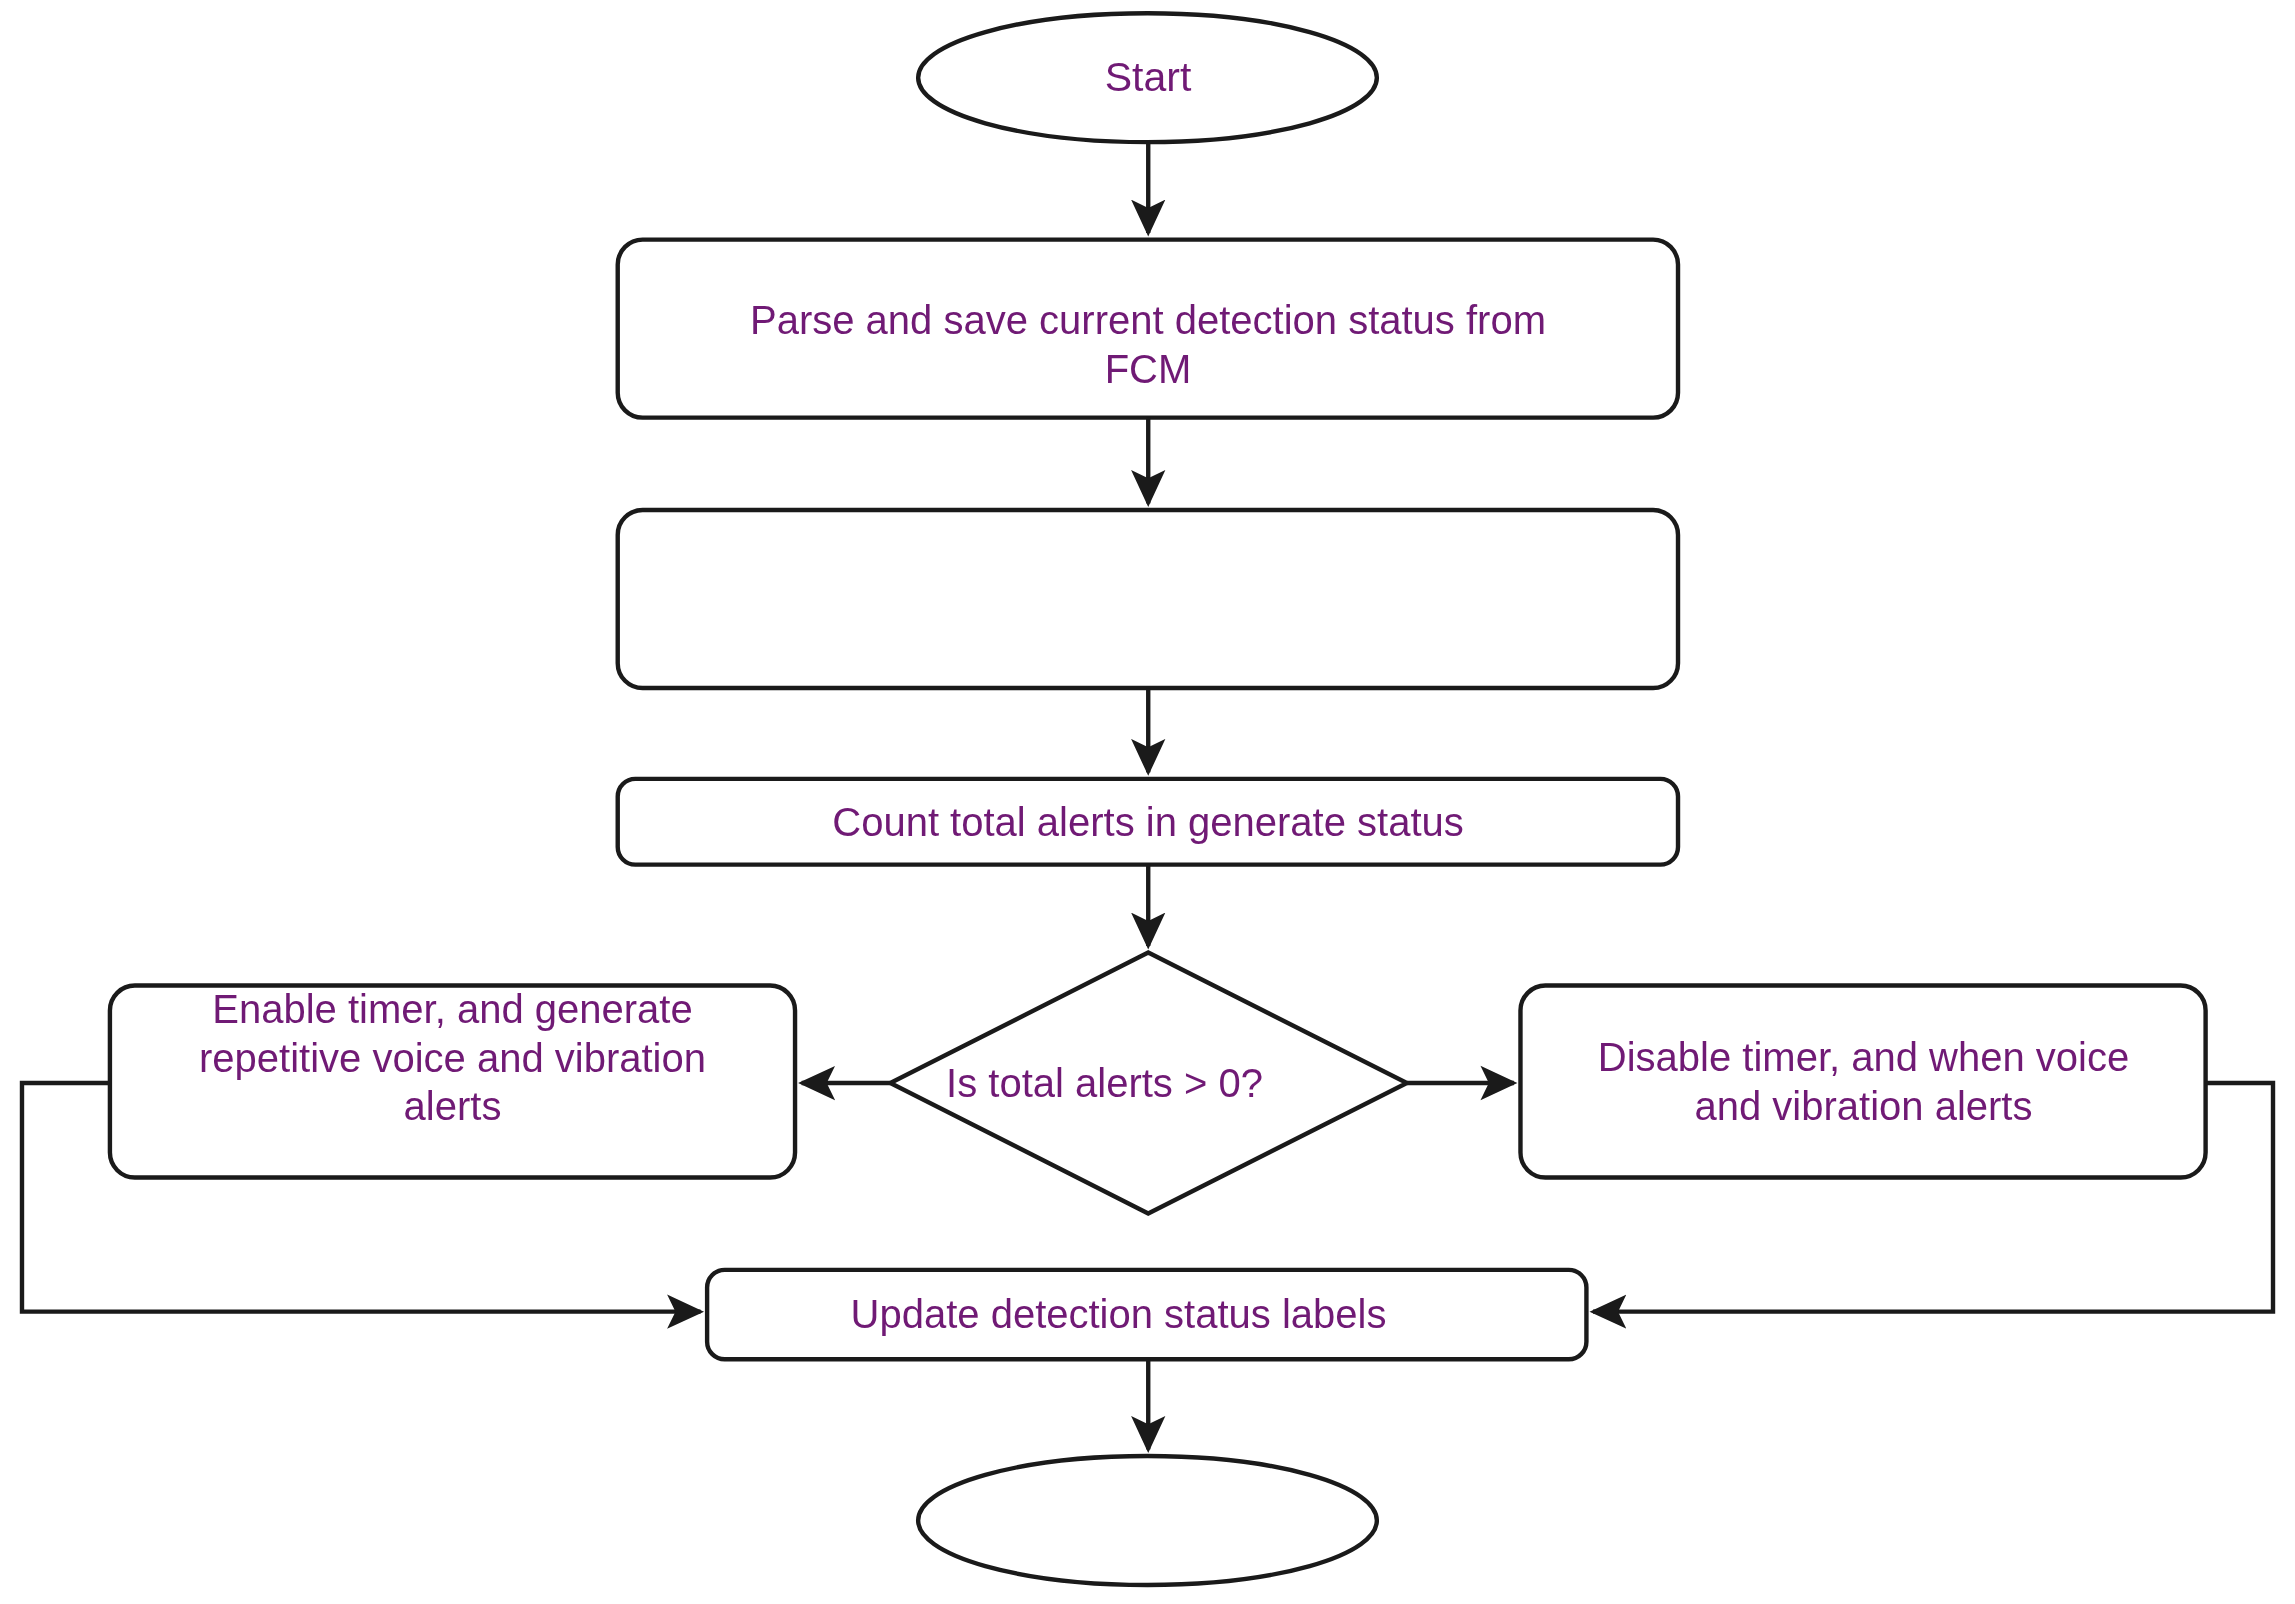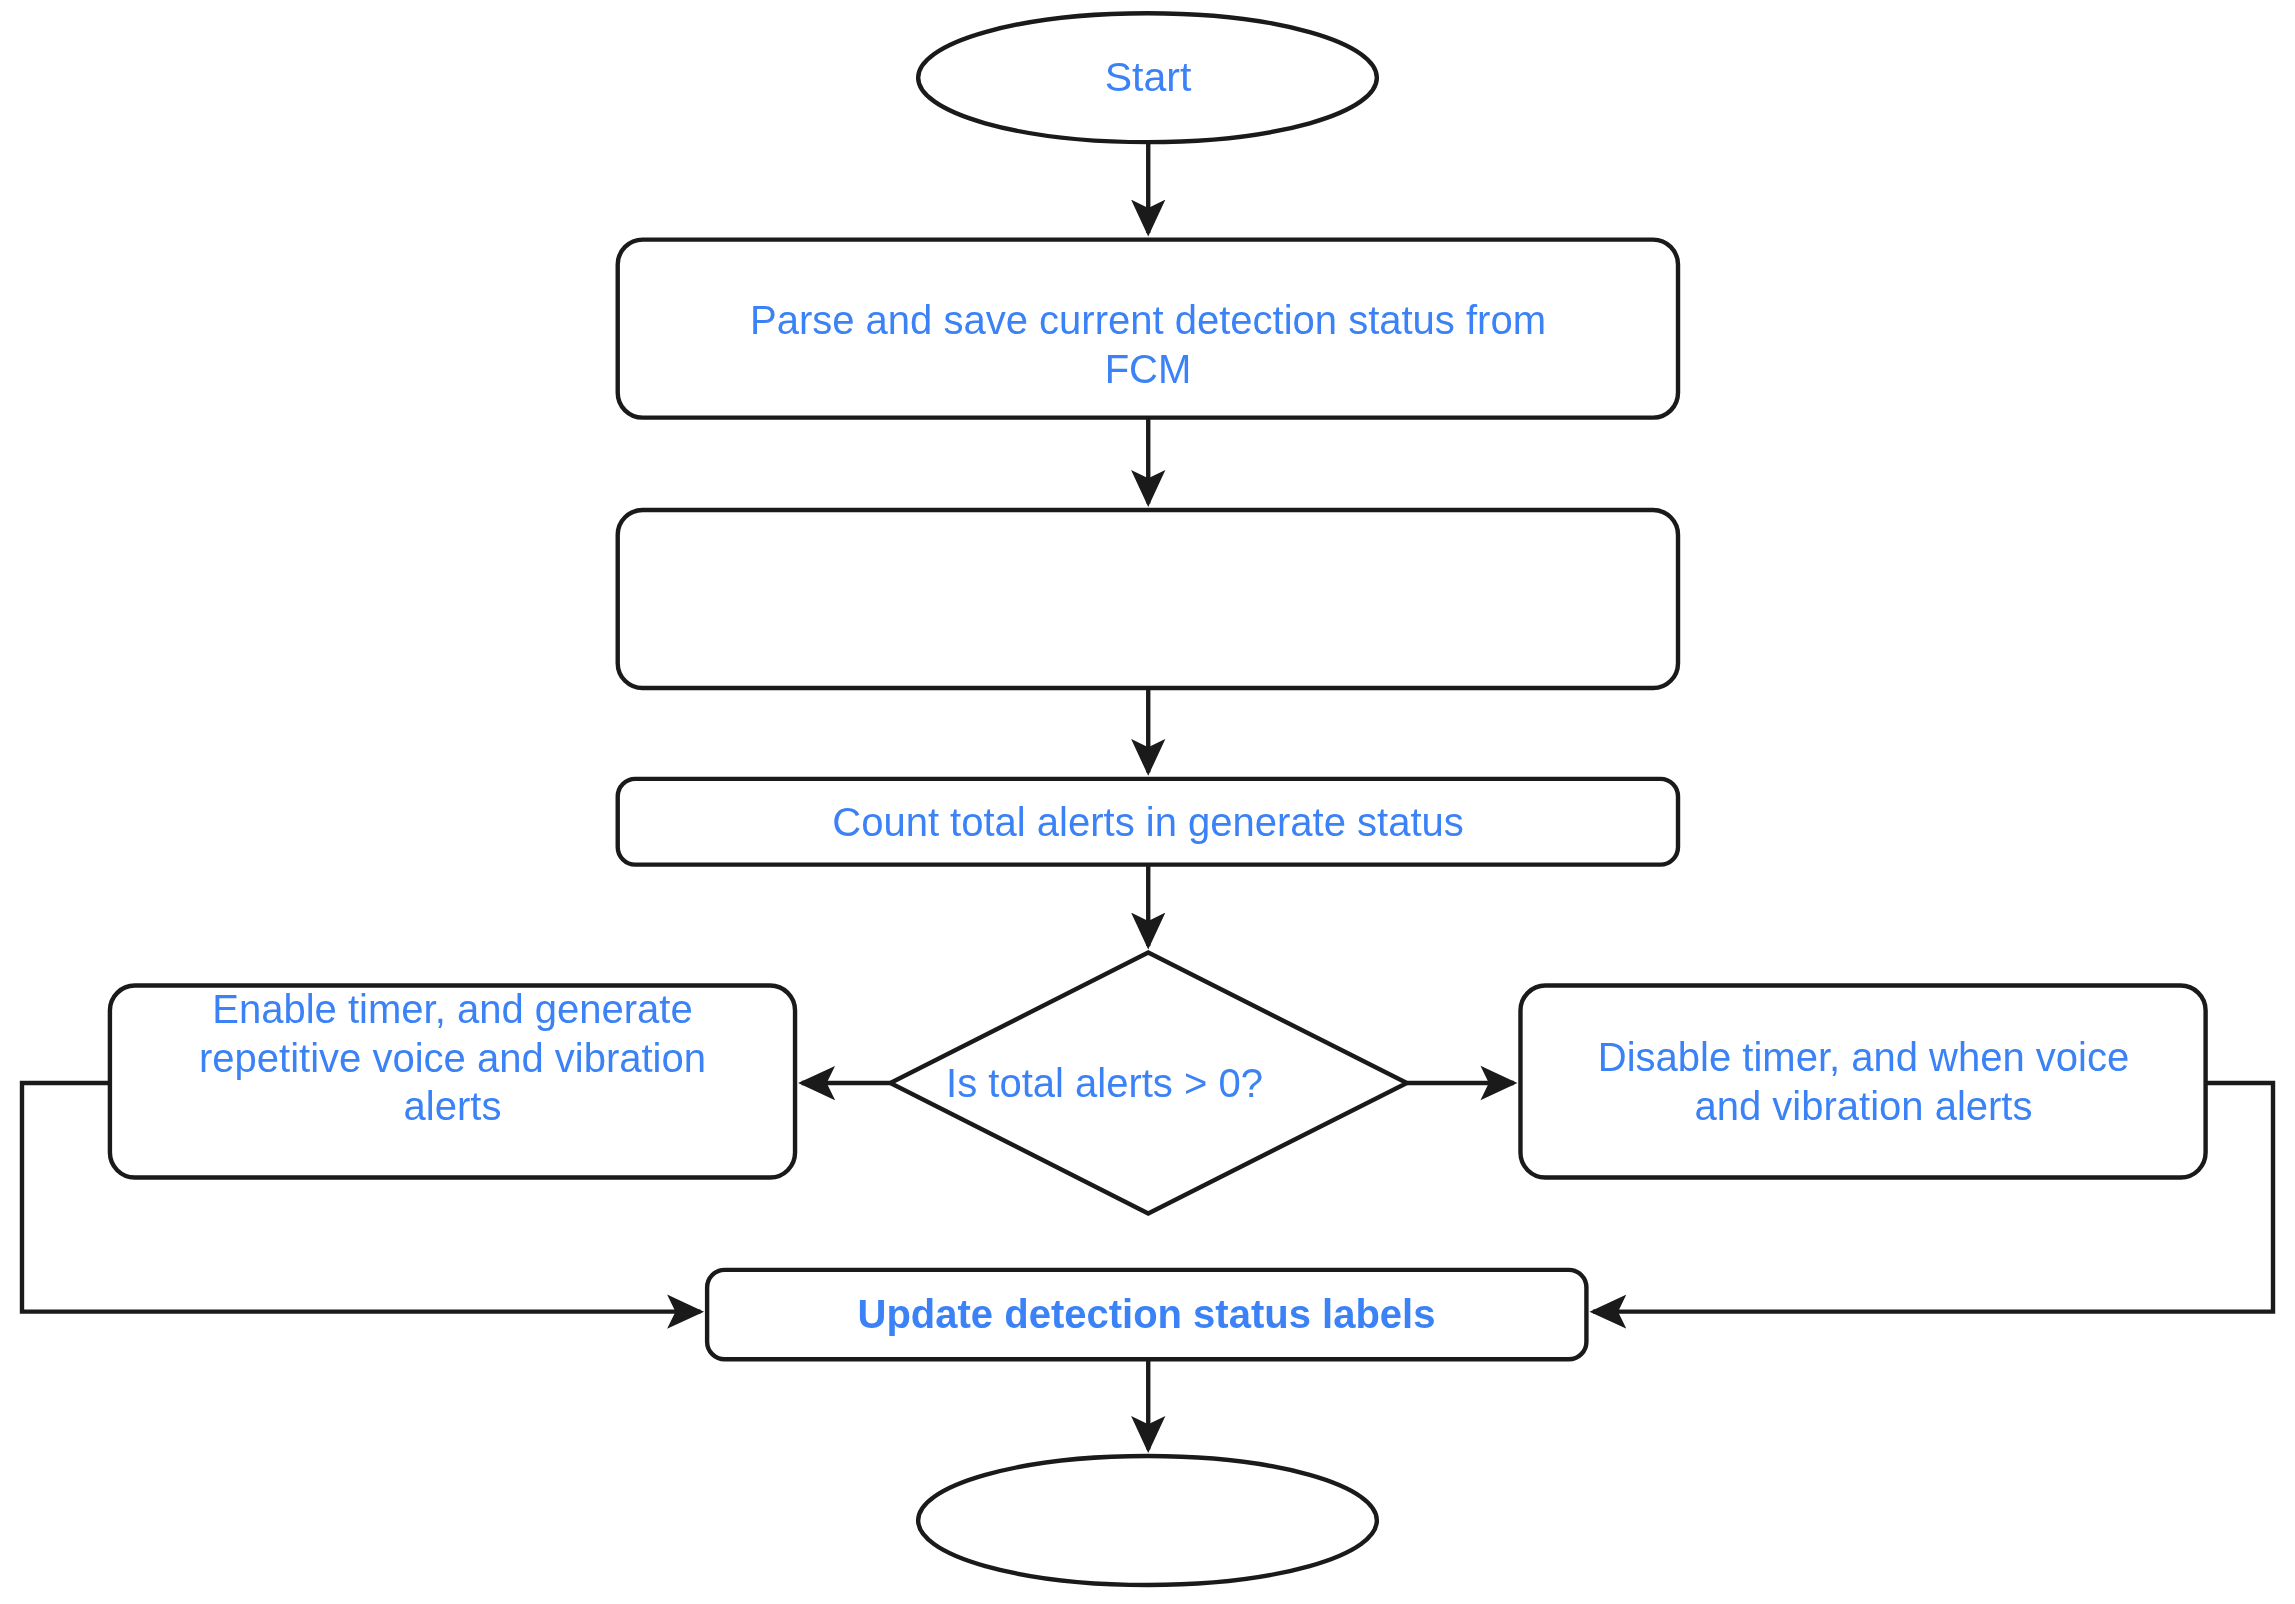--- a/index.html
+++ b/index.html
@@ -23,21 +23,21 @@
     top: 0;
     width: 2295px;
     height: 1604px;
   }
   .node-label {
     position: absolute;
     display: flex;
     align-items: center;
     justify-content: center;
     text-align: center;
-    color: #3b82f6;
+    color: #701a75;
     font-family: "Liberation Sans", sans-serif;
     font-size: 40px;
     line-height: 1.22;
     white-space: pre-line;
     pointer-events: none;
   }
   .terminal-label { font-size: 41px; }
   .decision-label { font-size: 40px; }
 </style>
 </head>
@@ -105,17 +105,17 @@
 
   <div class="node-label decision-label" style="left:846px; top:1041px; width:517px; height:85px;">Is total alerts &gt; 0?</div>
 
   <div class="node-label" style="left:117px; top:962px; width:671px; height:192px;">Enable timer, and generate
 repetitive voice and vibration
 alerts</div>
 
   <div class="node-label" style="left:1528px; top:986px; width:671px; height:192px;">Disable timer, and when voice
 and vibration alerts</div>
 
-  <div class="node-label" style="left:714px; top:1270px; width:865px; height:89px;font-weight:bold;">Update detection status labels</div>
+  <div class="node-label" style="left:686px; top:1270px; width:865px; height:89px;">Update detection status labels</div>
 
 
 </div>
 
 
 </body></html>

